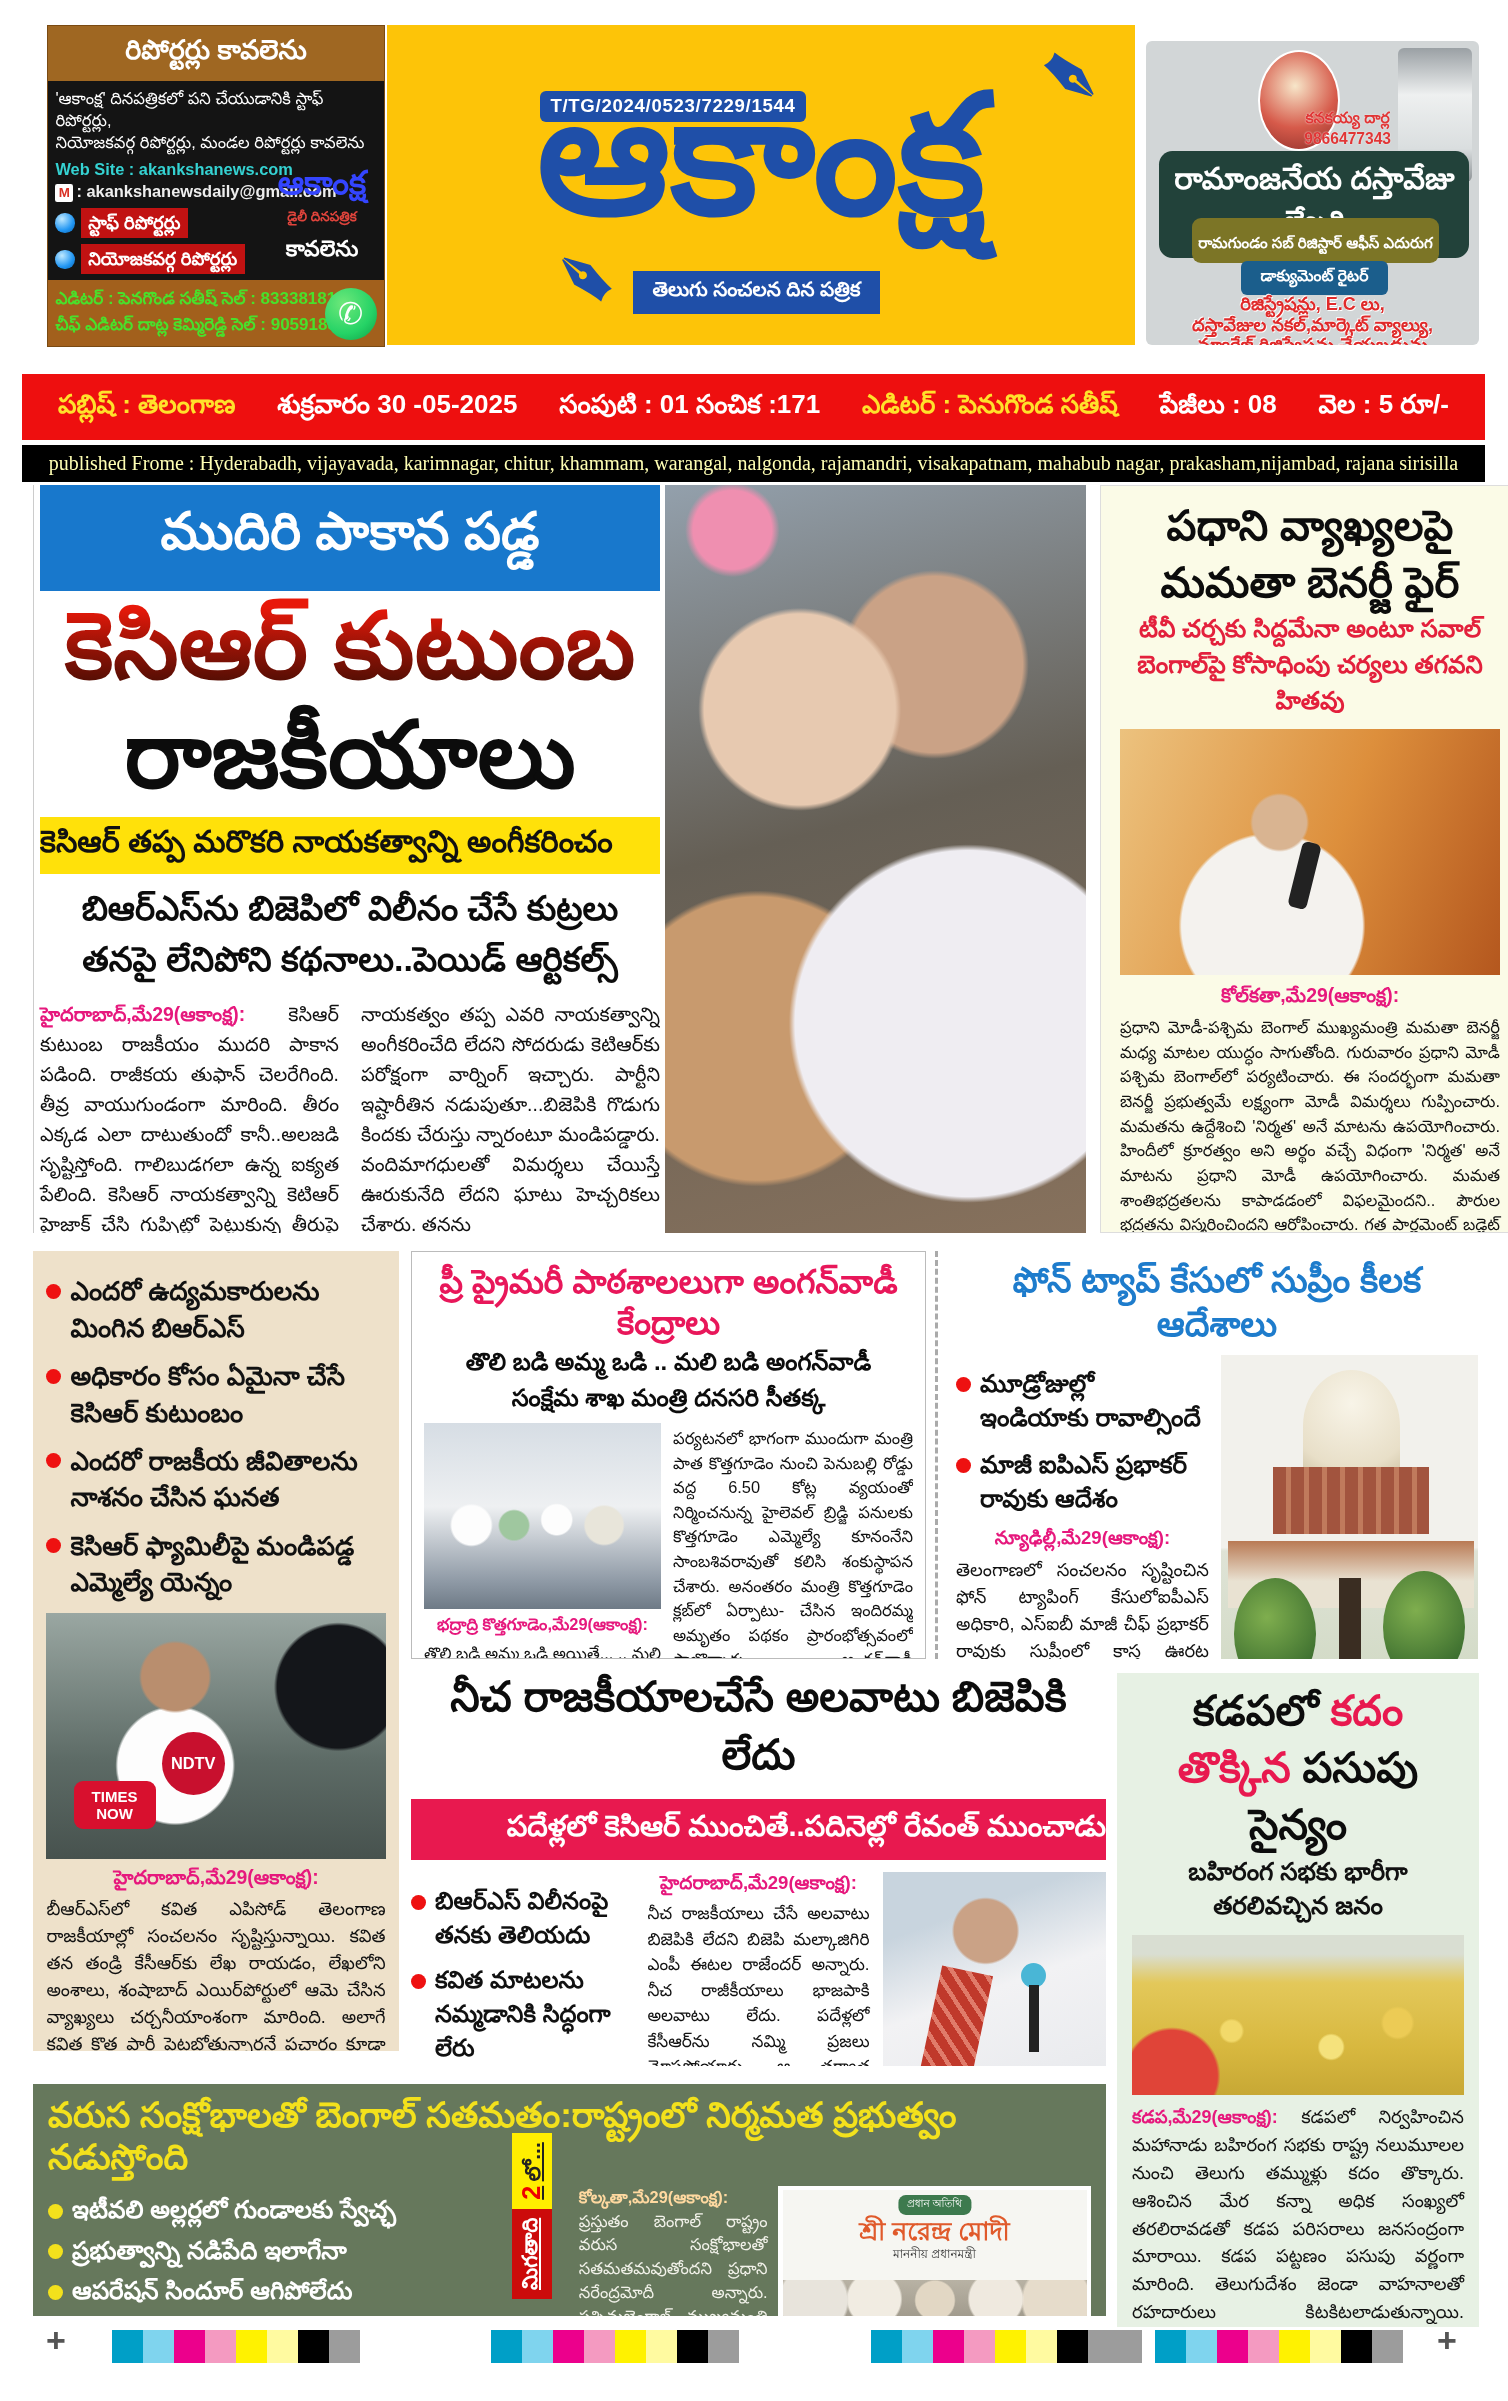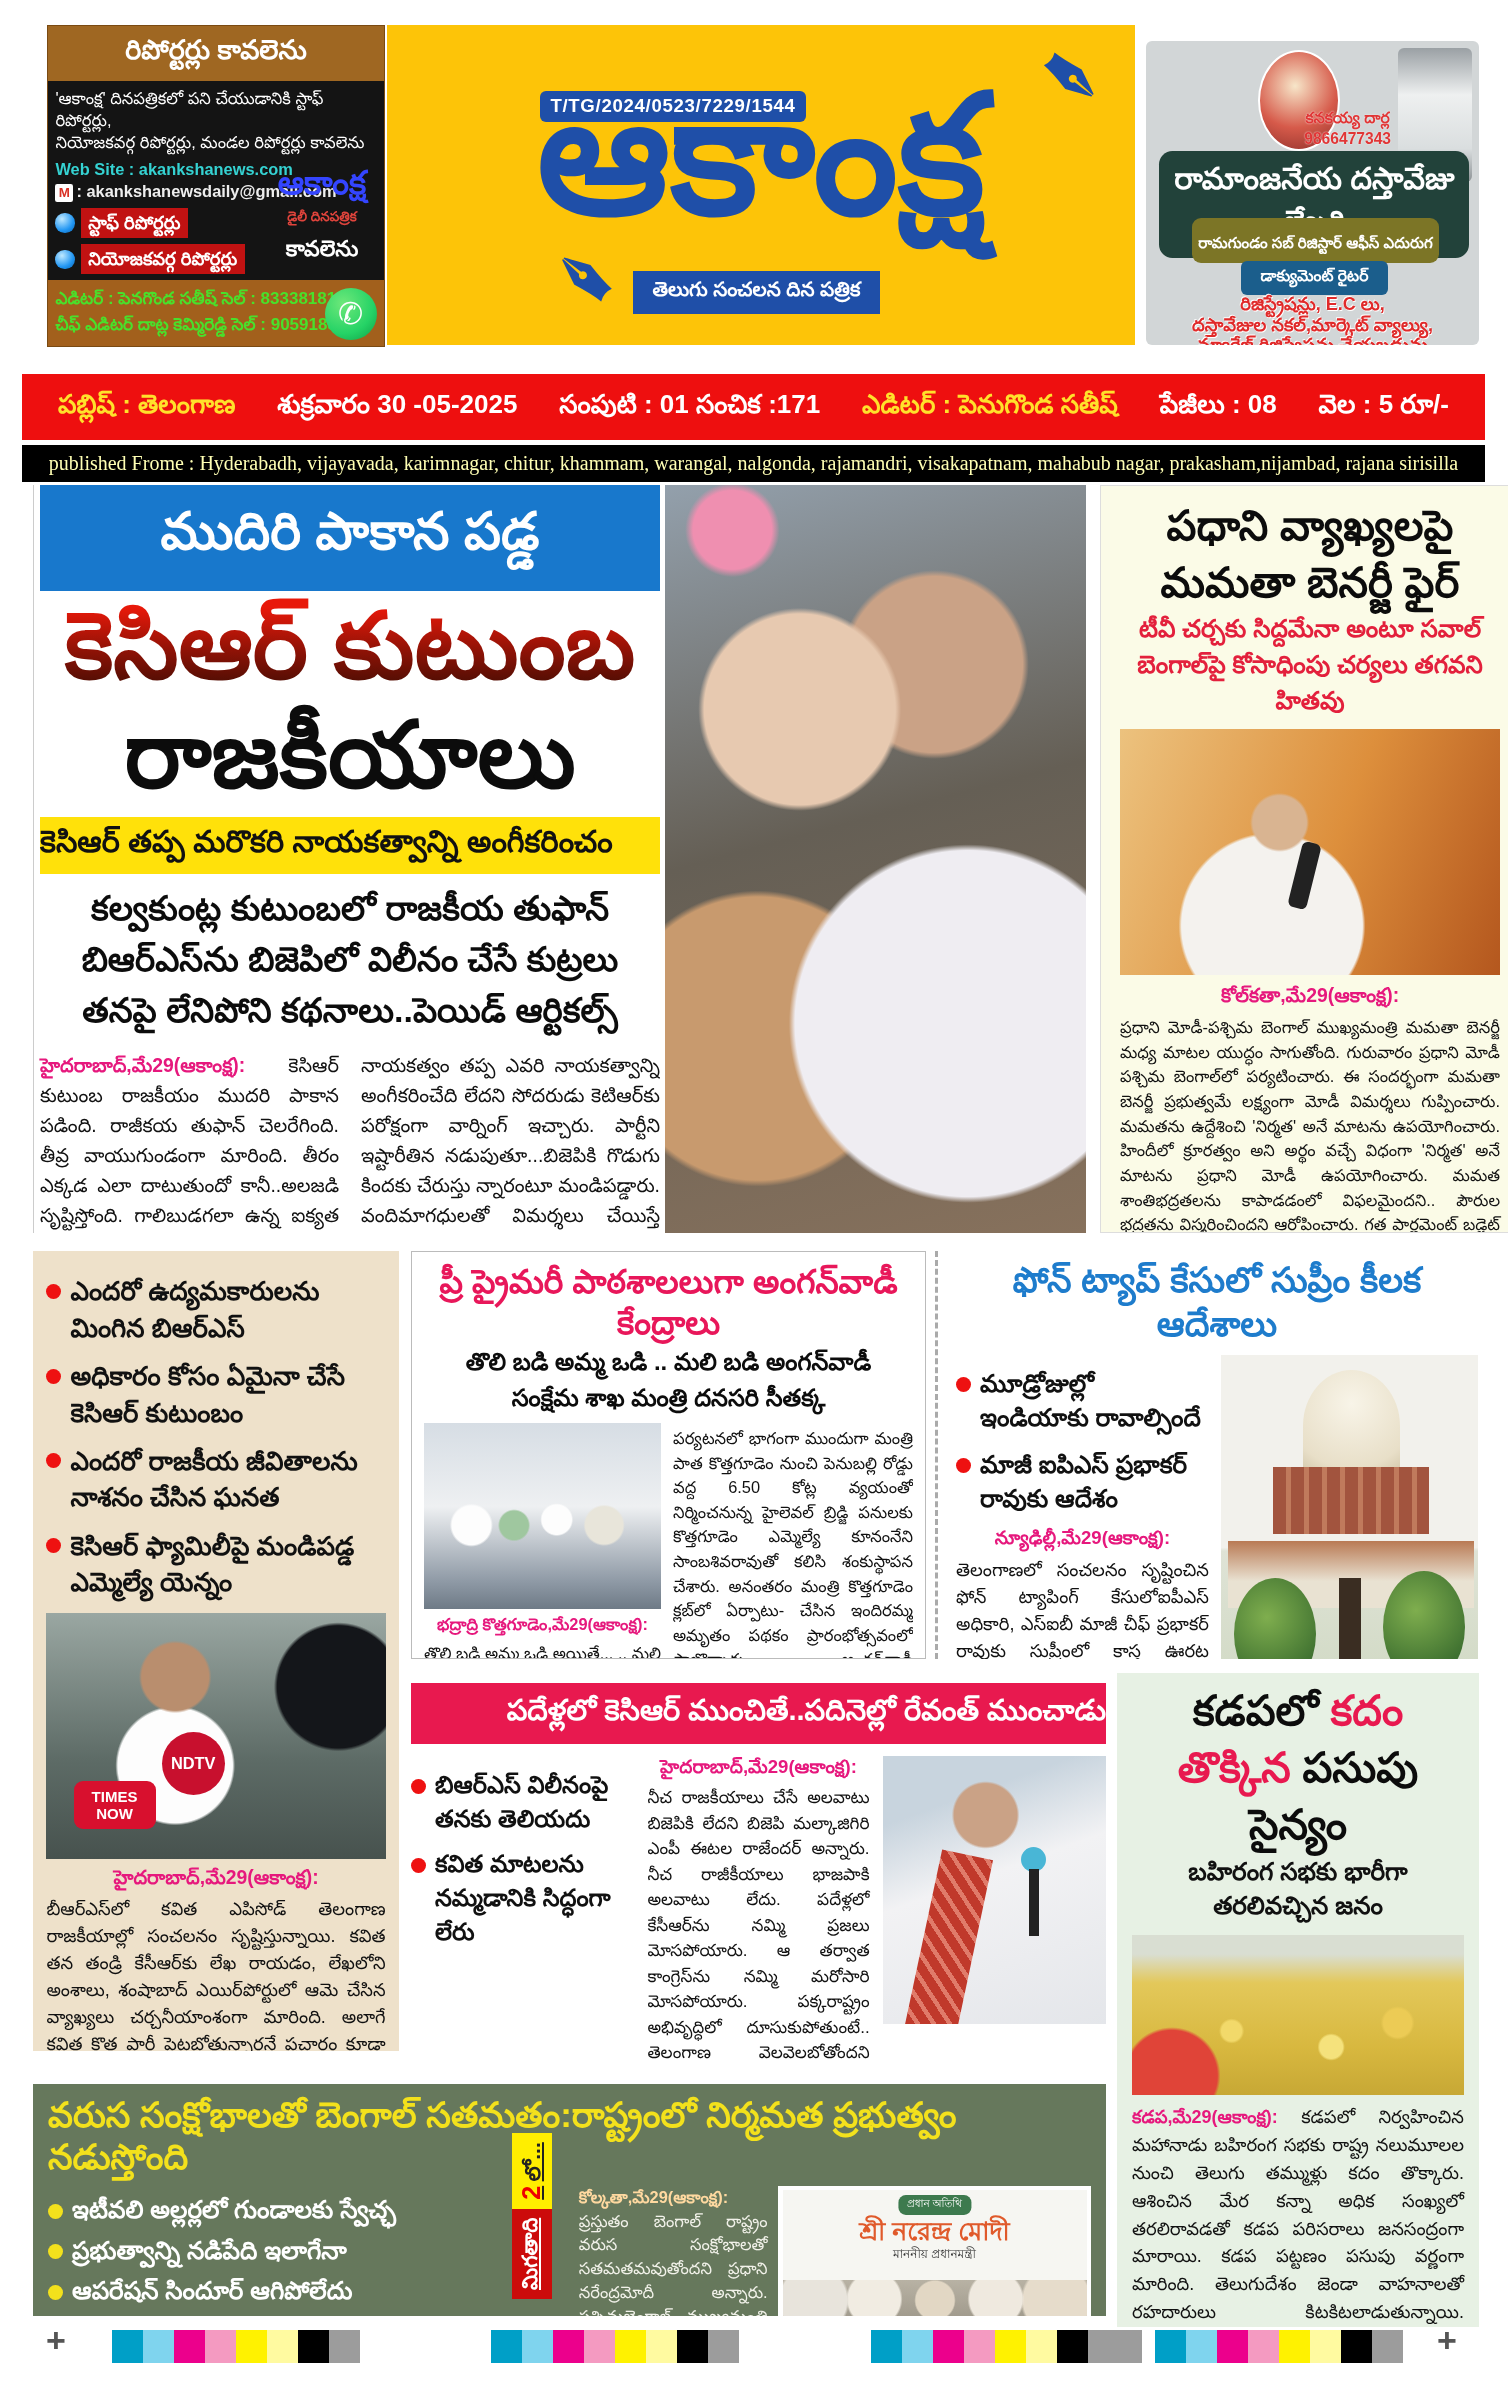--- a/index.html
+++ b/index.html
@@ -215,21 +215,20 @@
 </div>
 
 <div class="abs pubbar">published Frome : Hyderabadh, vijayavada, karimnagar, chitur, khammam, warangal, nalgonda, rajamandri, visakapatnam, mahabub nagar, prakasham,nijambad, rajana sirisilla</div>
 
 <div class="abs lead">
   <div class="lead-banner">ముదిరి పాకాన పడ్డ</div>
   <div class="lead-red">కెసిఆర్ కుటుంబ</div>
   <div class="lead-black">రాజకీయాలు</div>
   <div class="lead-strip">కెసిఆర్ తప్ప మరొకరి నాయకత్వాన్ని అంగీకరించం</div>
   <div class="lead-deck">
-    <div>కల్వకుంట్ల కుటుంబలో రాజకీయ తుఫాన్</div>
     <div>బిఆర్ఎస్‌ను బిజెపిలో విలీనం చేసే కుట్రలు</div>
     <div>తనపై లేనిపోని కథనాలు..పెయిడ్ ఆర్టికల్స్</div>
   </div>
   <div class="lead-body jus">
     <span class="dl">హైదరాబాద్,మే29(ఆకాంక్ష):</span>
     <span>కెసిఆర్ కుటుంబ రాజకీయం ముదరి పాకాన పడింది. రాజీకయ తుఫాన్ చెలరేగింది. తీవ్ర వాయుగుండంగా మారింది. తీరం ఎక్కడ ఎలా దాటుతుందో కానీ..అలజడి సృష్టిస్తోంది. గాలిబుడగలా ఉన్న ఐక్యత పేలింది. కెసిఆర్ నాయకత్వాన్ని కెటిఆర్ హైజాక్ చేసి గుప్పిట్లో పెట్టుకున్న తీరుపై సోదరి</span>
     <span>కవిత బాంబు పేల్చారు. కెసిఆర్ నాయకత్వం తప్ప ఎవరి నాయకత్వాన్ని అంగీకరించేది లేదని సోదరుడు కెటిఆర్‌కు పరోక్షంగా వార్నింగ్ ఇచ్చారు. పార్టీని ఇష్టారీతిన నడుపుతూ...బిజెపికి గొడుగు కిందకు చేరుస్తు న్నారంటూ మండిపడ్డారు. వందిమాగధులతో విమర్శలు చేయిస్తే ఊరుకునేది లేదని ఘాటు హెచ్చరికలు చేశారు. తనను</span>
   </div>
 </div>
 
@@ -318,20 +317,21 @@
       <div class="band"></div>
       <div class="base"></div>
       <div class="tree1"></div>
       <div class="tree2"></div>
       <div class="statue"></div>
     </div>
   </div>
 </div>
 
 <div class="abs bjp">
+  <div class="bjp-h">నీచ రాజకీయాలచేసే అలవాటు బిజెపికి లేదు</div>
   <div class="bjp-band">పదేళ్లలో కెసిఆర్ ముంచితే..పదినెల్లో రేవంత్ ముంచాడు</div>
   <div class="bjp-row">
     <div class="bjp-b">
       <div class="blt">
           <span class="dot"></span>
           <span>బిఆర్ఎస్ విలీనంపై తనకు తెలియదు</span>
         </div>
       <div class="blt">
           <span class="dot"></span>
           <span>కవిత మాటలను నమ్మడానికి సిద్ధంగా లేరు</span>

